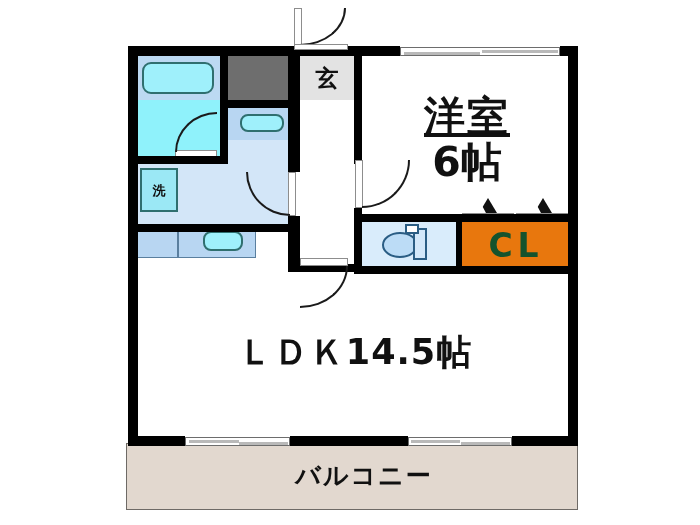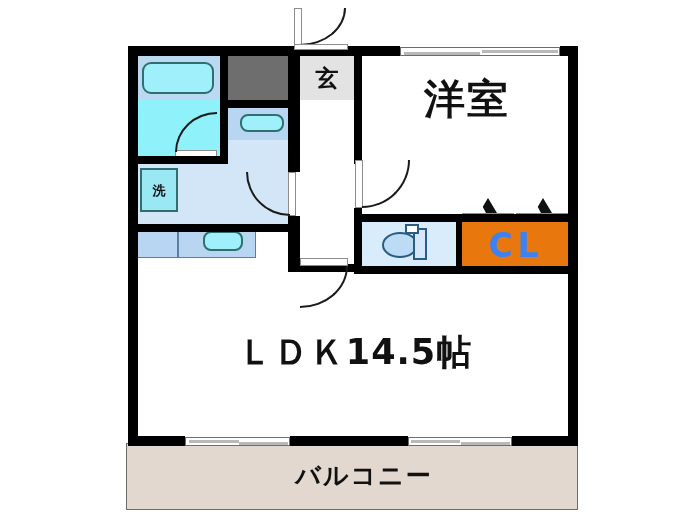--- a/index.html
+++ b/index.html
@@ -45,21 +45,21 @@
        border-left:7px solid transparent;border-right:7px solid transparent;
        border-bottom:13px solid #fff;}
 
   
   .lbl{display:flex;align-items:center;justify-content:center;
        color:#111;white-space:nowrap;line-height:1;}
   .lbl-ldk{font-size:35px;font-weight:700;letter-spacing:1px;}
   .lbl-yoshitsu{font-size:41px;font-weight:700;letter-spacing:2px;}
   .lbl-tatami{font-size:41px;font-weight:700;}
   .lbl-balcony{font-size:25px;font-weight:700;letter-spacing:2px;padding-left:24px;}
-  .lbl-cl{font-size:33px;font-weight:700;letter-spacing:5px;color:#3b82f6;}
+  .lbl-cl{font-size:33px;font-weight:700;letter-spacing:5px;color:#14532d;}
   .lbl-genkan{font-size:23px;font-weight:700;}
   .lbl-senmen{font-size:13px;font-weight:700;color:#111;}
 
   
   .bowl{background:#bcdcf6;border:2px solid #2a5d84;border-radius:50%;}
   .tank{background:#d3e8fa;border:2px solid #2a5d84;}
   .tanktop{background:#ffffff;border:2px solid #2a5d84;}
 </style>
 </head>
 <body>
@@ -119,21 +119,22 @@
       </div>
     </div>
   <div class="abs" style="left:534px;top:198px;">
       <div class="tri">
         <div class="tri-in"></div>
       </div>
     </div>
 
   <div class="abs lbl lbl-ldk" style="left:160px;top:326px;width:390px;height:52px;">ＬＤＫ14.5帖</div>
 
-  <div class="abs lbl lbl-yoshitsu" style="left:392px;top:75px;width:150px;height:48px;">洋室</div>
+  <div class="abs lbl lbl-yoshitsu" style="left:392px;top:92px;width:150px;height:48px;text-decoration:underline;">洋室</div>
+  <div class="abs lbl lbl-tatami" style="left:392px;top:138px;width:150px;height:48px;">6帖</div>
 
   <div class="abs wall" style="left:128px;top:46px;width:272px;height:10px;"></div>
   <div class="abs wall" style="left:560px;top:46px;width:18px;height:10px;"></div>
 
   <div class="abs slider" style="left:400px;top:47px;width:160px;height:9px;">
     <div class="slider-in" style="left:3px;top:4px;width:76px;height:3px;"></div>
     <div class="slider-in" style="left:81px;top:2px;width:76px;height:3px;"></div>
   </div>
 
   <div class="abs wall" style="left:128px;top:46px;width:10px;height:400px;"></div>

